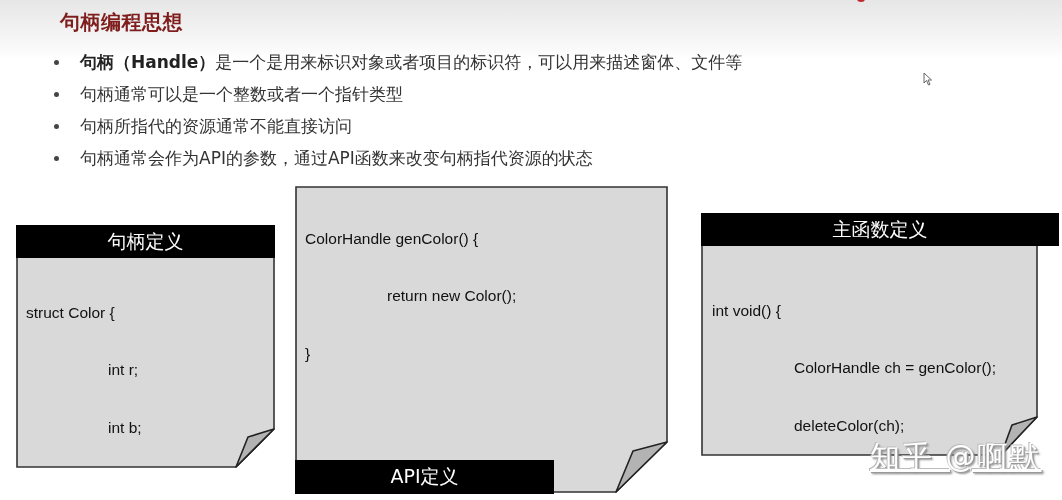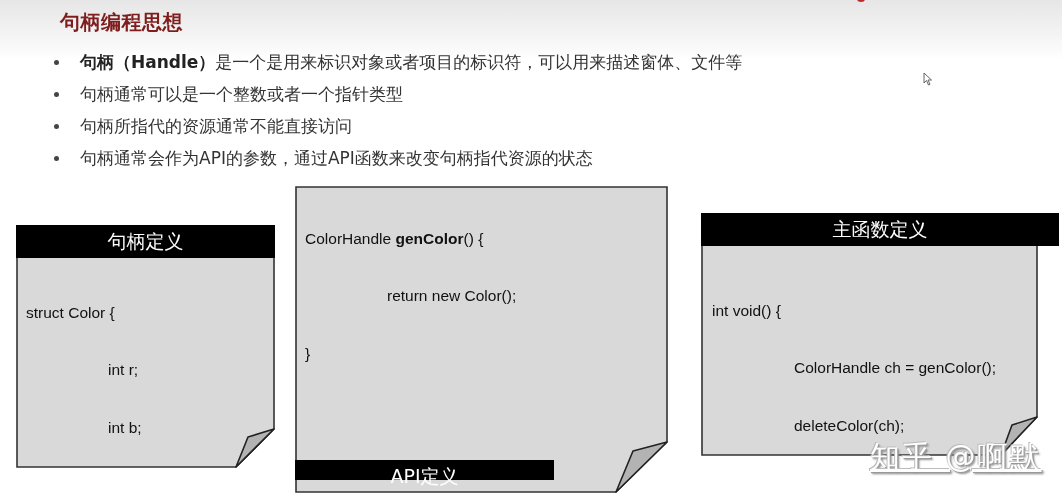--- a/index.html
+++ b/index.html
@@ -38,21 +38,21 @@
     position: absolute; background: #000; color: #fff; text-align: center;
     font-size: 19px; line-height: 33px; height: 33px;
   }
   .code {
     position: absolute; margin: 0;
     font-family: "Liberation Sans", "DejaVu Sans", sans-serif;
     font-size: 15.5px; line-height: 19.3px; color: #111; white-space: pre;
   }
   .code .ln { display: block; height: 19.3px; }
   .code .ind { display: inline-block; width: 82px; }
-  .code b { font-weight: bold; }
+  .code b { font-weight: normal; }
 
   .watermark {
     position: absolute; left: 870px; top: 437px; font-size: 30px; color: #fff;
     letter-spacing: 2px;
     text-shadow: 1px 1px 0 #999, -1px -1px 0 #bbb, 2px 2px 2px #888;
     font-family: "DejaVu Sans", sans-serif;
     text-decoration: underline;
   }
 </style>
 </head>
@@ -102,21 +102,21 @@
     <span class="ln"><span>void </span><b>deleteColor</b><span>(ColorHandle ch) {</span></span>
     
     
     
     
     
     
     
     
   </div>
-  <div class="hdr" style="left:0; top:274px; width:259px; height:20px;">API定义</div>
+  <div class="hdr" style="left:0; top:274px; width:259px; height:34px;">API定义</div>
 </div>
 
 <div class="note" style="left:701px; top:213px; width:338px; height:246px;">
   <svg class="paper" width="338" height="246">
     <path d="M1 1 L336 1 L336 204 L300 242 L1 242 Z" fill="#d9d9d9" stroke="#333" stroke-width="1.6"></path>
     <path d="M336 204 L311 212 L300 242 Z" fill="#b3b3b3" stroke="#222" stroke-width="1.6" stroke-linejoin="round"></path>
   </svg>
   <div class="hdr" style="left:0; top:0; width:358px;">主函数定义</div>
   <div class="code" style="left:11px; top:49px;">
     <span class="ln">int void() {</span>

